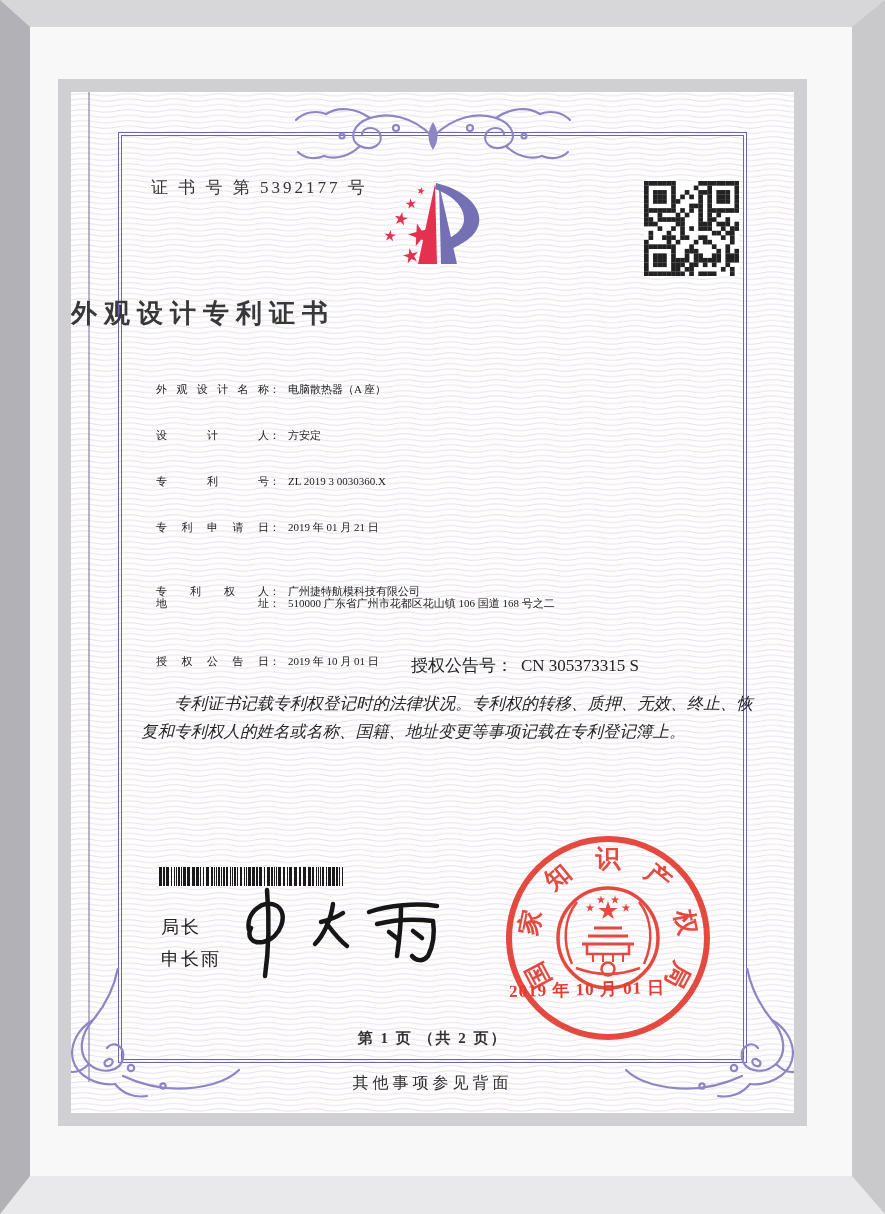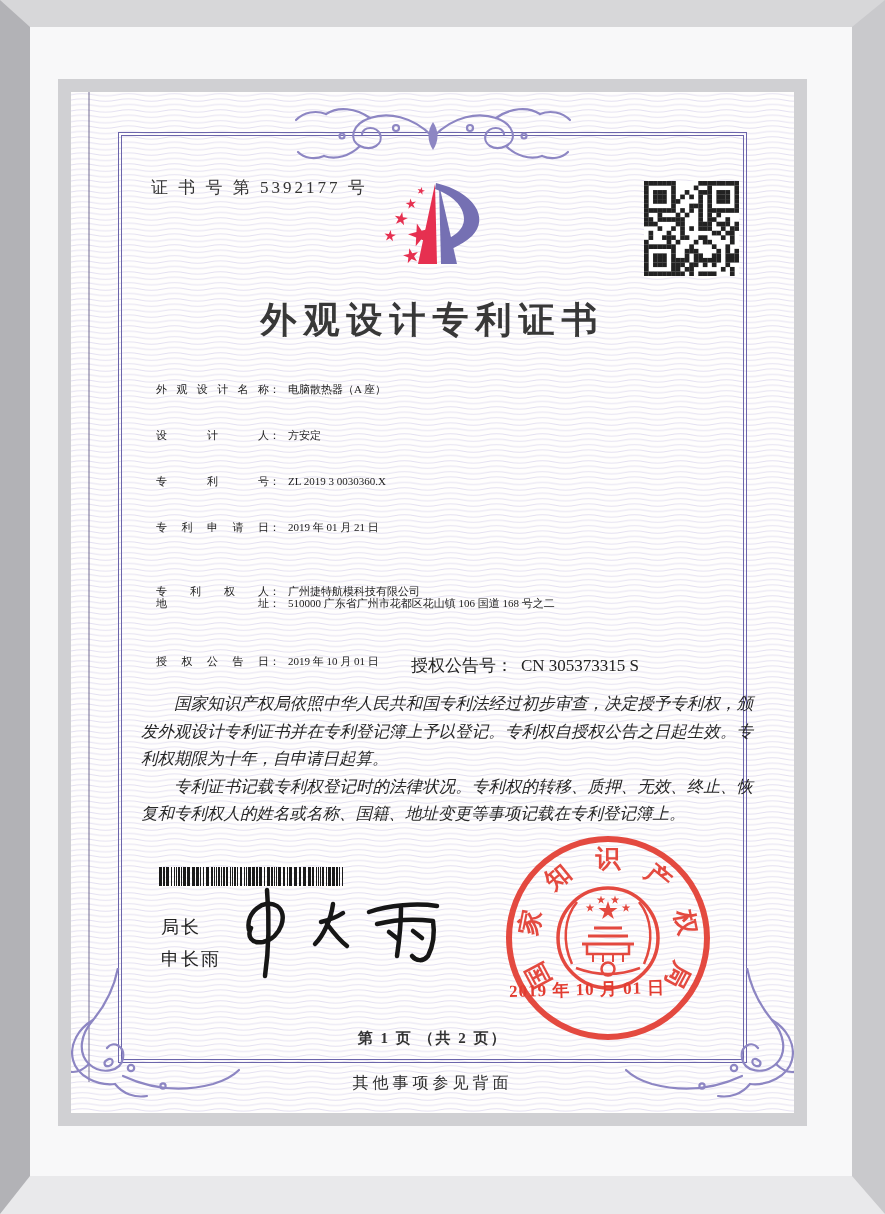--- a/index.html
+++ b/index.html
@@ -12,21 +12,21 @@
     border-right:33px solid #c9c9cc;border-bottom:38px solid #e9e9eb;background:#f8f8f9;}
   .mat{position:absolute;inset:0;}
   .recess{position:absolute;left:28px;top:52px;padding:13px;background:#d0d0d3;}
   .paper{position:relative;width:723px;height:1021px;background:#fffefd;overflow:hidden;color:#2b2b2b;padding-left:12px;}
   .waves{position:absolute;inset:0;z-index:0;}
   .fold-line{position:absolute;left:17px;top:0;width:2px;height:97%;background:rgba(72,62,112,.38);z-index:1;}
   .cert-border{position:absolute;left:47px;top:40px;width:629px;height:931px;border:4px double #6c65ab;z-index:1;}
   .orn{position:absolute;z-index:2;}
   .abs{position:absolute;z-index:3;}
   .cert-no{left:80px;top:84px;font-size:17px;letter-spacing:3px;color:#333;}
-  .title{left:0;top:204px;width:100%;text-align:center;font-size:36px;font-weight:600;letter-spacing:7px;color:#383838;}
+  .title{left:0;top:204px;width:100%;text-align:left;font-size:26px;font-weight:600;letter-spacing:7px;color:#383838;}
   .field{left:85px;font-size:11px;color:#222;white-space:nowrap;}
   .f-label{display:inline-block;width:113px;text-align:justify;text-align-last:justify;vertical-align:bottom;}
   .f-colon{margin-right:8px;}
   .field-right{left:340px;font-size:17px;color:#222;white-space:nowrap;}
   .paras{left:70px;top:598px;width:612px;font-size:16.5px;line-height:27.5px;font-style:italic;color:#262626;text-align:justify;}
   .paras p{margin:0;text-indent:2em;}
   .bureau{left:90px;font-size:18px;letter-spacing:2px;color:#222;font-family:"Liberation Sans","DejaVu Sans",sans-serif;}
   .pageinfo{left:0;top:937px;width:629px;margin-left:47px;text-align:center;font-size:15px;letter-spacing:2px;color:#333;font-weight:bold;}
   .backnote{left:0;top:981px;width:100%;text-align:center;font-size:16px;letter-spacing:4px;color:#2e2e2e;}
   .seal-date{left:438px;top:886px;font-size:17px;color:#e23b30;letter-spacing:1px;transform:rotate(-1.5deg);z-index:5;font-weight:600;}
@@ -377,21 +377,20 @@
             <span class="f-label">地址</span><span class="f-colon">：</span><span class="f-value">510000 广东省广州市花都区花山镇 106 国道 168 号之二</span>
           </div>
           <div class="abs field" style="top:562px">
             <span class="f-label">授权公告日</span><span class="f-colon">：</span><span class="f-value">2019 年 10 月 01 日</span>
           </div>
           <div class="abs field-right" style="top:562px">
             <span>授权公告号</span><span class="f-colon">：</span><span>CN 305373315 S</span>
           </div>
 
           <div class="abs paras">
-            <p>国家知识产权局依照中华人民共和国专利法经过初步审查，决定授予专利权，颁发外观设计专利证书并在专利登记簿上予以登记。专利权自授权公告之日起生效。专利权期限为十年，自申请日起算。</p>
             <p>专利证书记载专利权登记时的法律状况。专利权的转移、质押、无效、终止、恢复和专利权人的姓名或名称、国籍、地址变更等事项记载在专利登记簿上。</p>
           </div>
 
           <svg class="abs barcode" viewBox="0 0 188 19" preserveAspectRatio="none">
             <g id="barcode-bars" fill="#1a1a1a">
                 <rect x="0" y="0" width="3" height="19"></rect>
                 <rect x="4" y="0" width="2" height="19"></rect>
                 <rect x="7" y="0" width="3" height="19"></rect>
                 <rect x="12" y="0" width="1" height="19"></rect>
                 <rect x="15" y="0" width="1" height="19"></rect>

